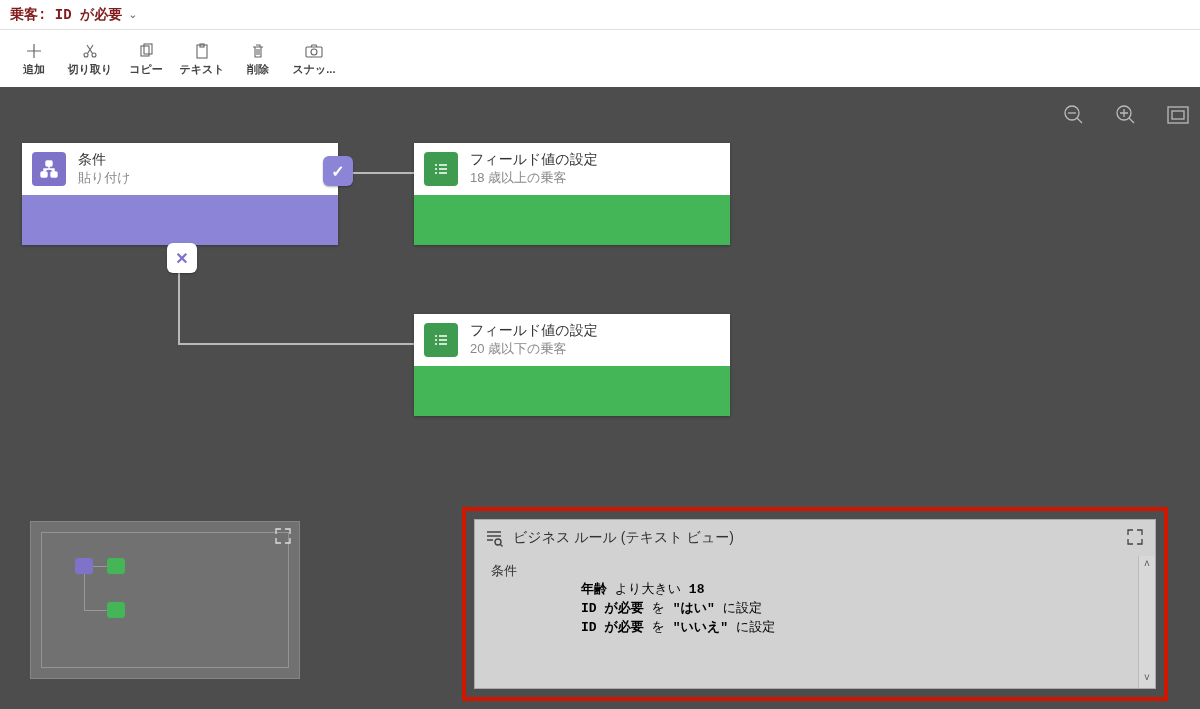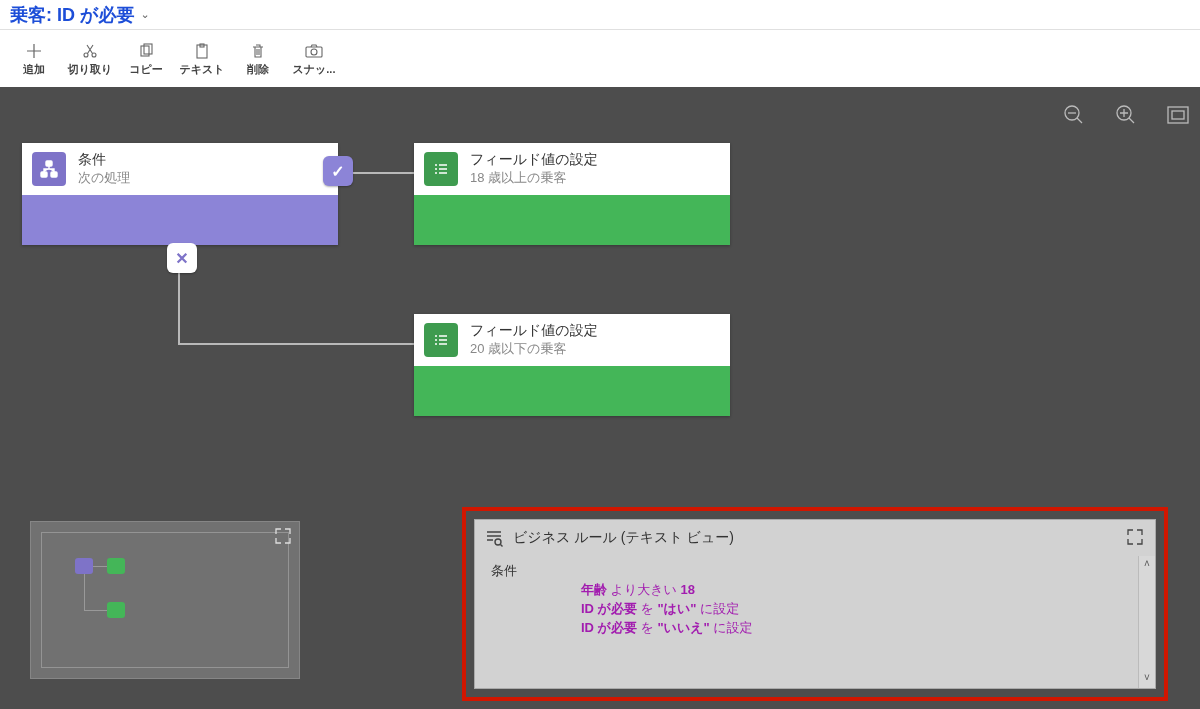--- a/index.html
+++ b/index.html
@@ -15,23 +15,24 @@
     
     .header {
       background: #fff;
       height: 30px;
       display: flex;
       align-items: center;
       padding: 0 10px;
       border-bottom: 1px solid #e0e0e0;
     }
     .header-title {
-      font-size: 18px;
+      font-size: 14px;
       font-weight: 600;
-      color: #1d4ed8;
+      color: #7f1d1d;
+      font-family: Liberation Mono, monospace;
     }
     .header-chevron {
       margin-left: 6px;
       color: #666;
       font-size: 11px;
     }
     
     .toolbar {
       background: #fff;
       height: 57px;
@@ -209,21 +210,21 @@
       padding: 6px 16px 6px 16px;
       overflow: hidden;
     }
     .panel-body .row {
       display: flex;
       font-size: 13px;
       color: #333;
       line-height: 1.45;
     }
     .row .label-col { width: 90px; flex-shrink: 0; }
-    .row .value-col { flex: 1; color: #a21caf; }
+    .row .value-col { flex: 1; color: #000000; font-family: Liberation Mono, monospace; }
     .value-col b { font-weight: 600; }
     .scrollbar {
       position: absolute;
       right: 0; top: 0; bottom: 0;
       width: 17px;
       background: #d8d8d8;
       border-left: 1px solid #bbb;
       display: flex;
       flex-direction: column;
       justify-content: space-between;
@@ -332,21 +333,21 @@
       <div class="node-icon purple">
         <svg width="18" height="18" viewBox="0 0 18 18" fill="none" stroke="#fff" stroke-width="1.4">
             <rect x="6" y="1" width="6" height="5" rx="1"></rect>
             <rect x="1" y="12" width="6" height="5" rx="1"></rect>
             <rect x="11" y="12" width="6" height="5" rx="1"></rect>
             <path d="M9 6v3 M9 9H4v3 M9 9h5v3"></path>
           </svg>
       </div>
       <div class="node-text">
         <div class="title">条件</div>
-        <div class="sub">次の処理</div>
+        <div class="sub">貼り付け</div>
       </div>
     </div>
     <div class="node-body purple"></div>
     <div class="badge check">✓</div>
     <div class="badge cross">✕</div>
   </div>
 
   <div class="node" style="left:414px; top:56px;">
     <div class="node-head">
       <div class="node-icon green">

